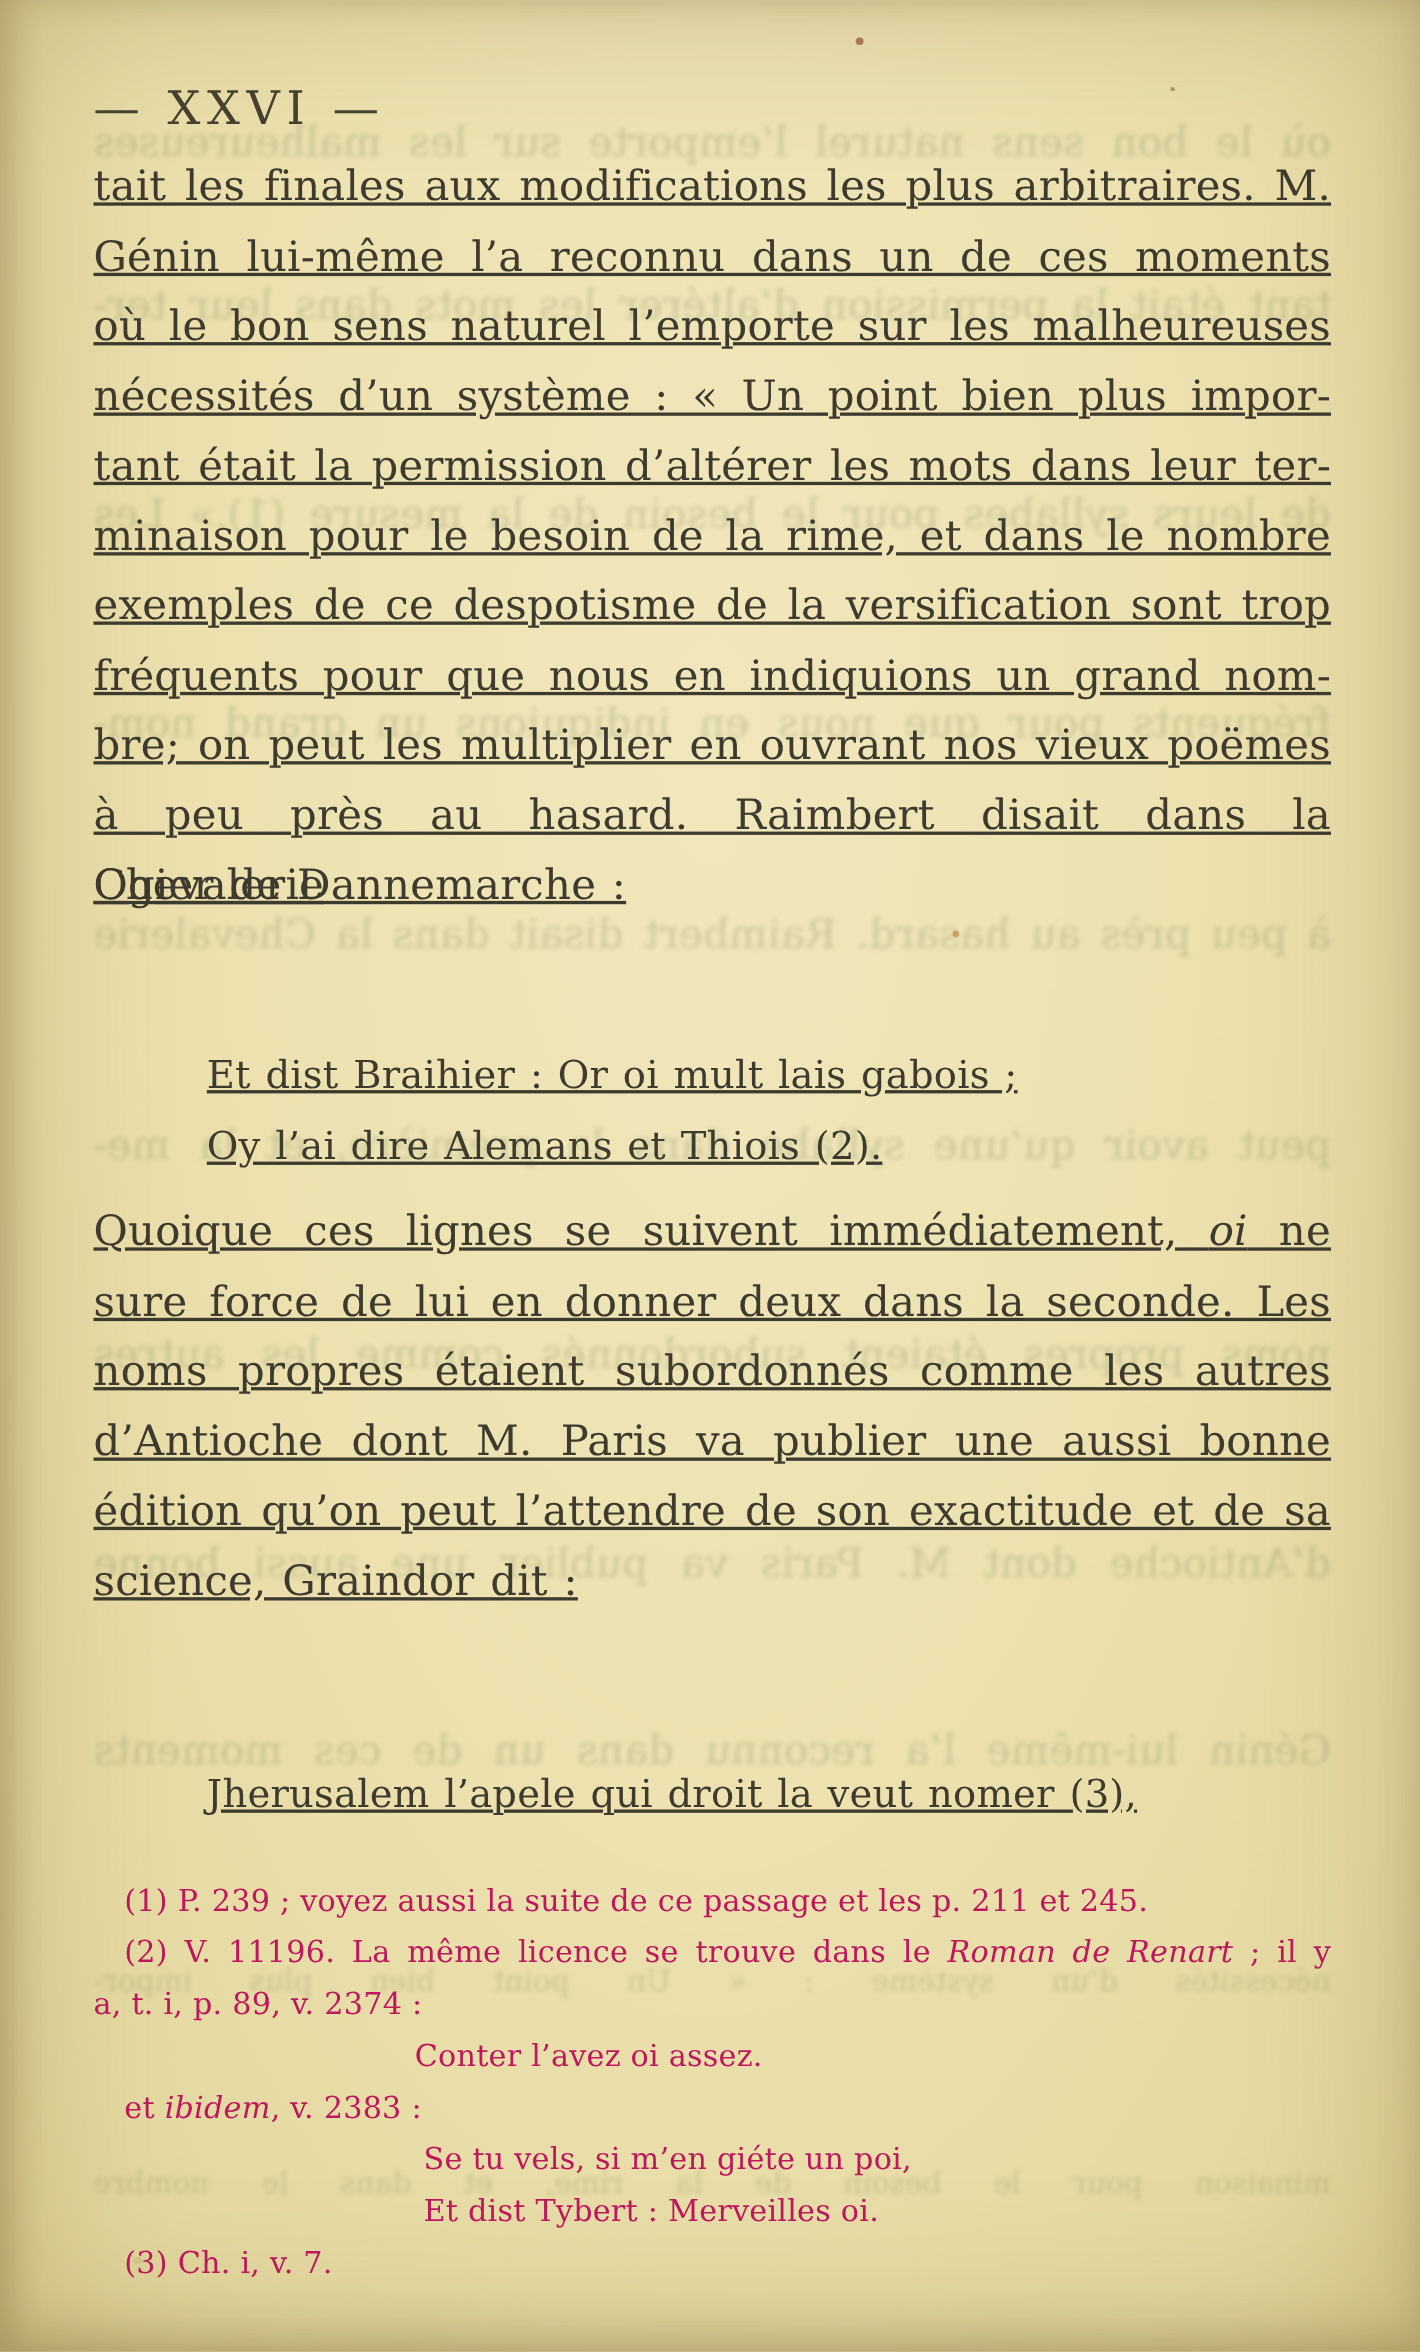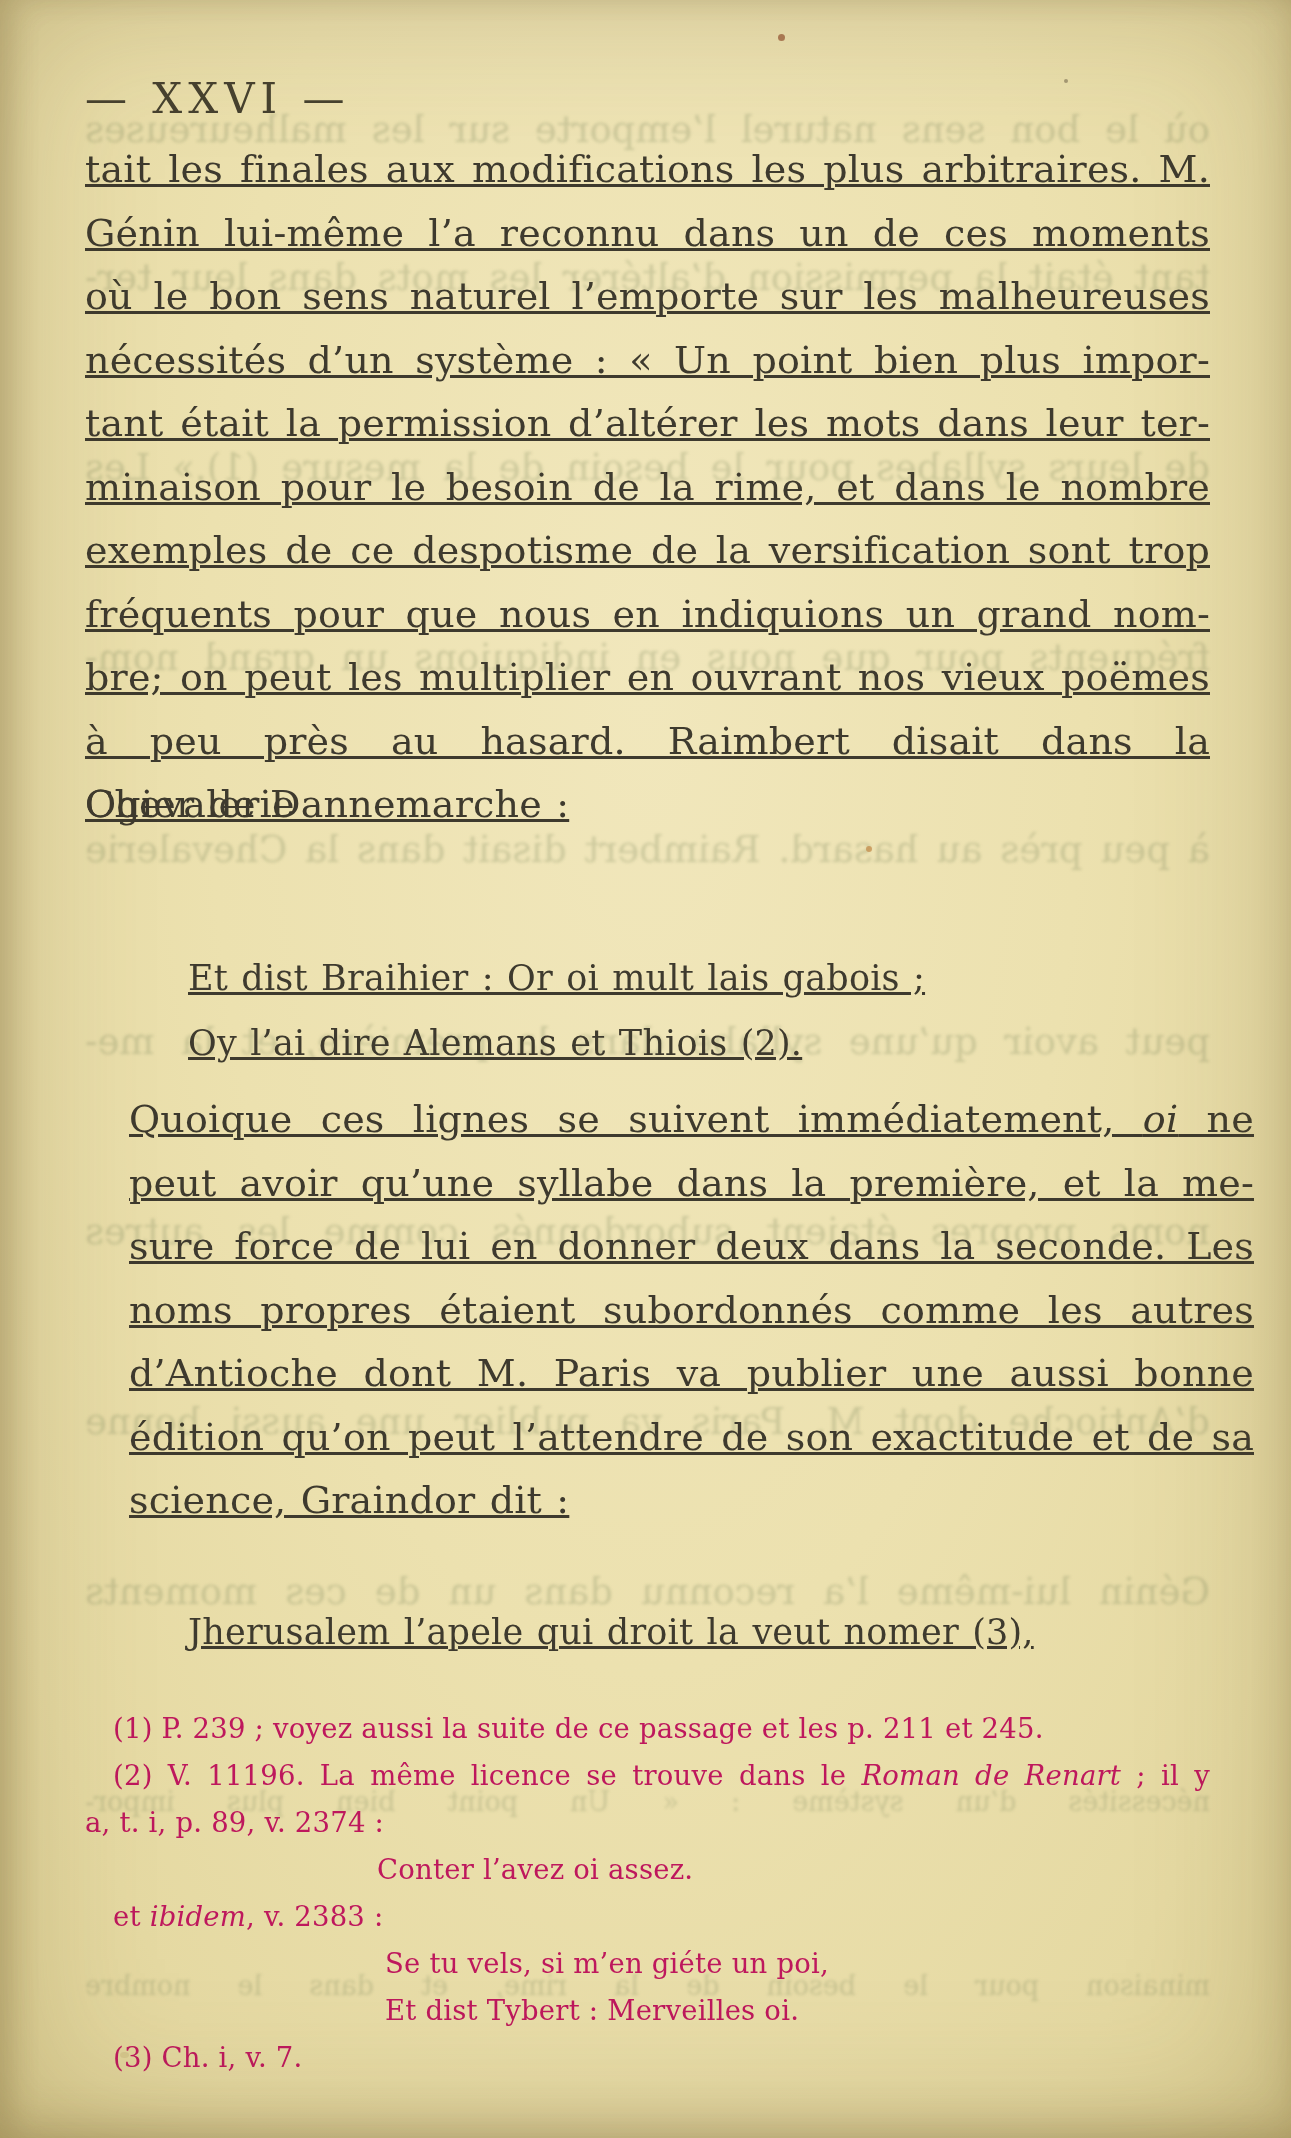--- a/index.html
+++ b/index.html
@@ -16,21 +16,21 @@
     position:absolute;inset:0;pointer-events:none;
     box-shadow:inset 0 0 150px rgba(110,88,40,.28), inset 0 -18px 40px rgba(100,80,35,.18), inset 14px 0 26px rgba(100,80,35,.15);
   }
   .header{
     position:absolute;top:74px;left:85px;width:1125px;
     text-align:left;font-size:42px;letter-spacing:6px;
     color:#46412f;
   }
   .block{position:absolute;left:85px;width:1125px;}
   .p1{top:138px;}
-  .p2{top:1088px;margin-left:44px;}
+  .p2{top:1088px;}
   .line{
     font-size:38px;line-height:63.5px;height:63.5px;white-space:nowrap;
     letter-spacing:.2px;word-spacing:2px;color:#3e3a2e;text-decoration:underline;
   }
   .jline{
     white-space:normal;text-align:justify;text-align-last:justify;
   }
   .verse{position:absolute;left:188px;}
   .v1{top:946px;}
   .v2{top:1600px;}
@@ -97,21 +97,20 @@
   <div class="line">Ogier de Dannemarche :</div>
 </div>
 
 <div class="verse v1">
   <div class="line">Et dist Braihier : Or oi mult lais gabois ;</div>
   <div class="line">Oy l’ai dire Alemans et Thiois (2).</div>
 </div>
 
 <div class="block p2">
   <div class="line jline"><span>Quoique ces lignes se suivent immédiatement, </span><em>oi</em><span> ne</span></div>
-  <div class="line jline">peut avoir qu’une syllabe dans la première, et la me-</div>
   <div class="line jline">sure force de lui en donner deux dans la seconde. Les</div>
   <div class="line jline">noms propres étaient subordonnés comme les autres</div>
   <div class="line jline">d’Antioche dont M. Paris va publier une aussi bonne</div>
   <div class="line jline">édition qu’on peut l’attendre de son exactitude et de sa</div>
   <div class="line">science, Graindor dit :</div>
 </div>
 
 <div class="verse v2">
   <div class="line">Jherusalem l’apele qui droit la veut nomer (3),</div>
 </div>

